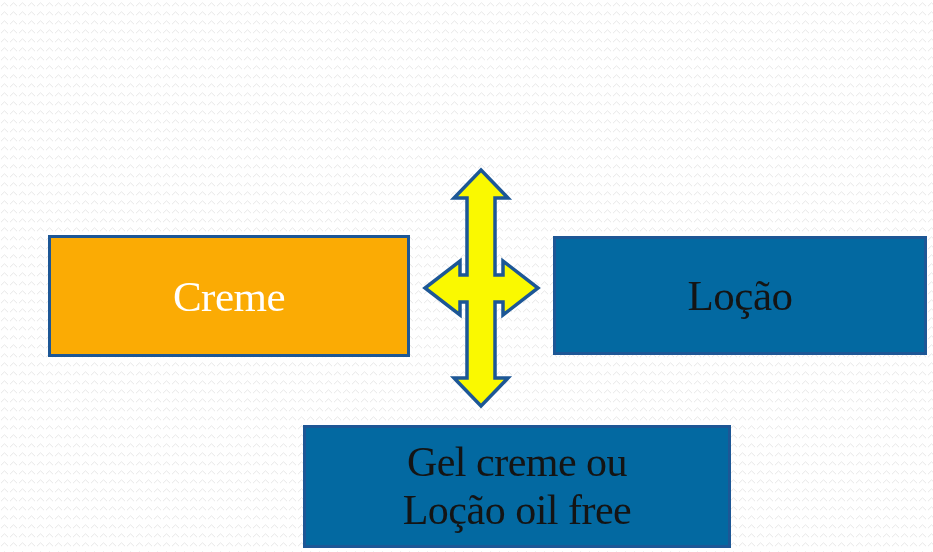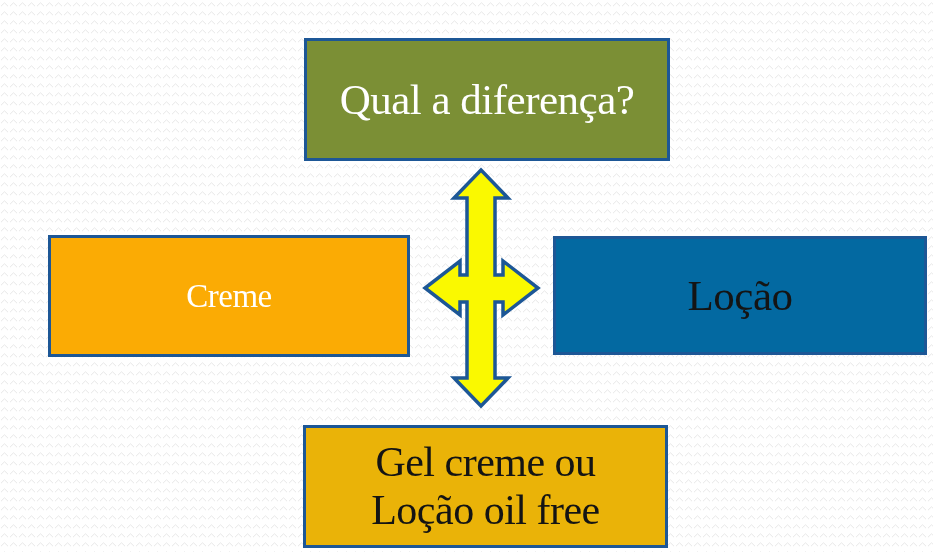--- a/index.html
+++ b/index.html
@@ -41,33 +41,33 @@
     width: 366px; height: 123px;
     background: #7B8F35;
     color: #FFFFFF;
     font-size: 43px;
   }
   .box-left {
     left: 48px; top: 235px;
     width: 362px; height: 122px;
     background: #FBAB04;
     color: #FFFFFF;
-    font-size: 33px;
+    font-size: 43px;
   }
   .box-right {
     left: 553px; top: 236px;
     width: 374px; height: 119px;
     background: #0369a1;
     color: #141414;
     font-size: 43px;
   }
   .box-bottom {
     left: 303px; top: 425px;
-    width: 365px; height: 123px;
-    background: #eab308;
+    width: 428px; height: 123px;
+    background: #0369a1;
     color: #141414;
     font-size: 42px;
     line-height: 1.12;
   }
   .quad-arrow {
     position: absolute;
     left: 423px; top: 168px;
     width: 117px; height: 240px;
     overflow: visible;
   }
@@ -86,23 +86,20 @@
   <svg class="bg-pattern" width="933" height="552" xmlns="http://www.w3.org/2000/svg">
     <defs>
       <pattern id="chevrons" width="9" height="9" patternUnits="userSpaceOnUse">
         <path d="M1,6.2 L4.5,2.8 L8,6.2" fill="none" stroke="#E7E7E7" stroke-width="1"></path>
       </pattern>
     </defs>
     <rect width="933" height="552" fill="#FFFFFF"></rect>
     <rect width="933" height="552" fill="url(#chevrons)"></rect>
   </svg>
 
-  <div class="box box-top">
-    <span class="label">Qual a diferença?</span>
-  </div>
 
   <div class="box box-left">
     <span class="label">Creme</span>
   </div>
 
   <div class="box box-right">
     <span class="label">Loção</span>
   </div>
 
   <div class="box box-bottom">

